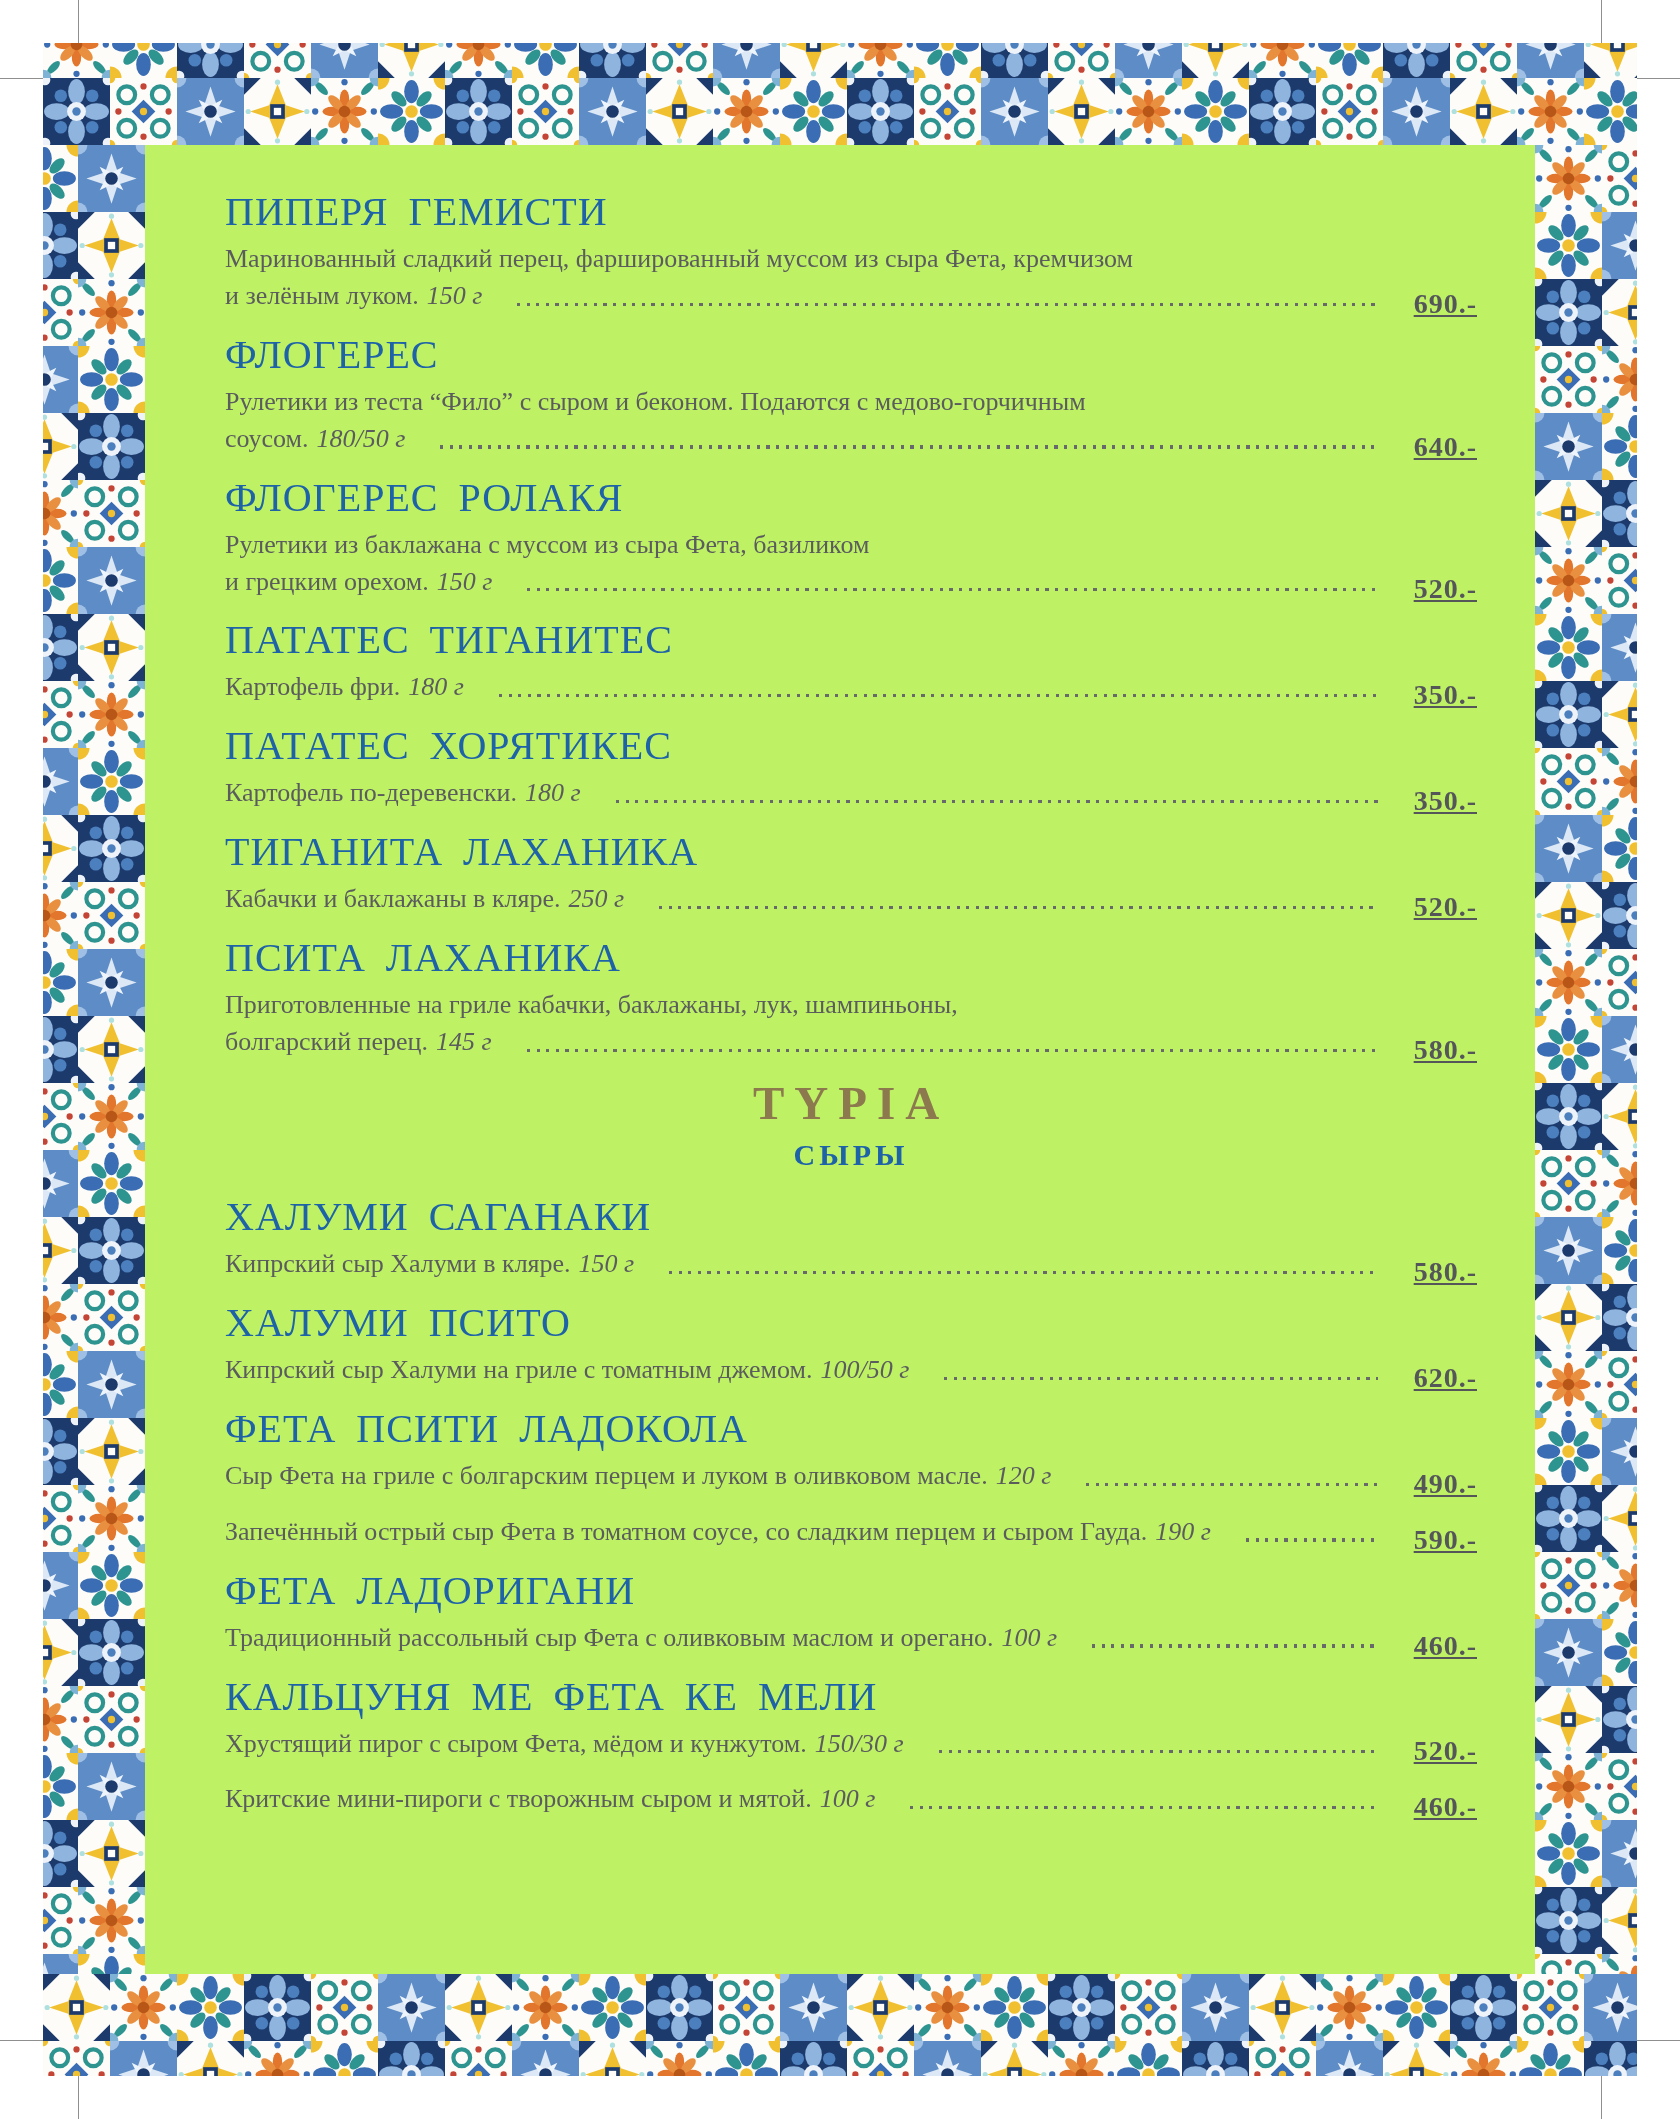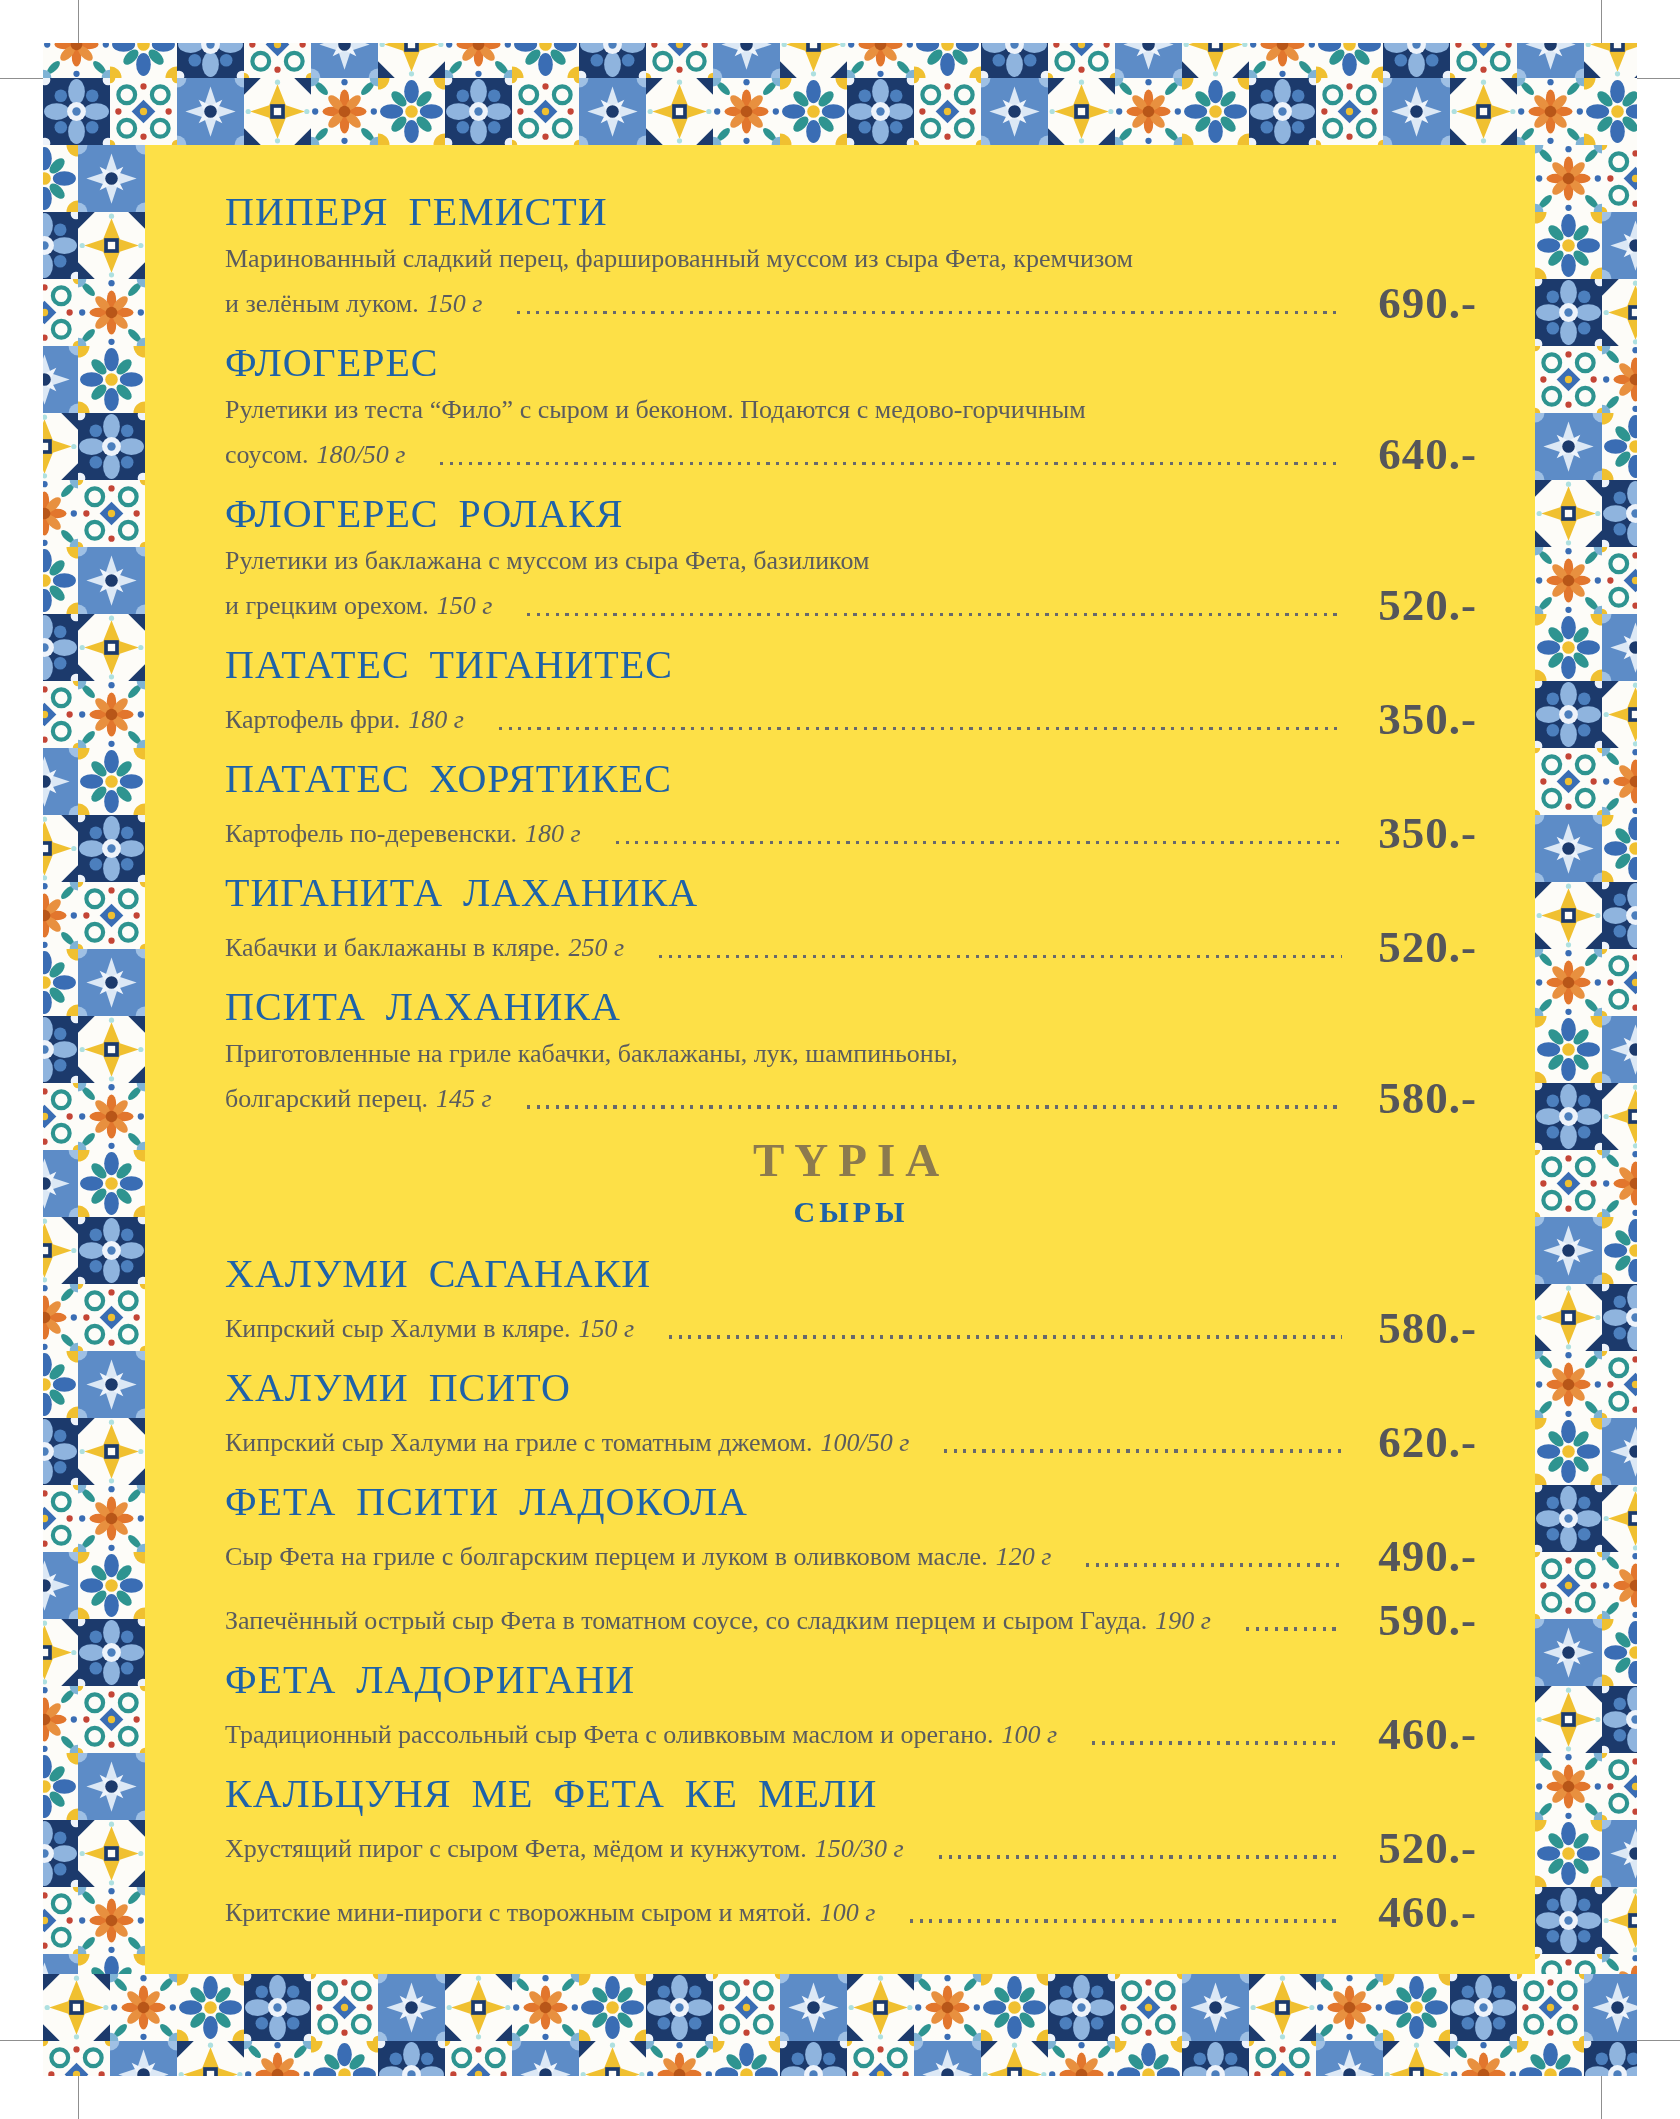--- a/index.html
+++ b/index.html
@@ -21,39 +21,39 @@
   .trow.clip{height:35px;}
   .trow.clip .tile{margin-top:-32px;}
   .tcol{display:flex;flex-direction:column;width:67px;flex:0 0 auto;}
   .tcol.clip{width:35px;}
   .tcol.clip .tile{margin-left:-32px;}
   .tile{width:67px;height:67px;flex:0 0 auto;background:#fdfcf8;
         box-shadow:inset 0 0 0 1px #e3c67e;display:block;}
   
   .content{
     position:absolute;left:145px;top:145px;width:1390px;height:1829px;
-    background:#fde047;box-sizing:border-box;padding:46px 58px 0 80px;
+    background:#bef264;box-sizing:border-box;padding:46px 58px 0 80px;
   }
   .item{margin-bottom:19px;}
   .item-name{
     font-size:40px;line-height:1.05;color:#1e62a8;
     margin:0 0 8px 0;font-weight:500;letter-spacing:1px;word-spacing:9px;
   }
   .item-desc{font-size:26px;color:#5b5c5e;line-height:1.42;}
   .desc-line1{white-space:nowrap;}
   .desc-row{display:flex;align-items:flex-end;gap:20px;}
   .desc-text{white-space:nowrap;}
   .weight{margin-left:8px;font-style:italic;}
   .leader{
     flex:1 1 auto;height:3.2px;margin:0 16px 9px 15px;min-width:24px;
     background-image:repeating-linear-gradient(90deg,#68696b 0 3.2px,transparent 3.2px 9.6px);
   }
   .price{
-    font-weight:700;font-size:45px;line-height:1;color:#55565a;
-    letter-spacing:1px;white-space:nowrap;transform:translateY(3px);
+    font-weight:700;font-size:28px;line-height:1;color:#55565a;
+    letter-spacing:1px;white-space:nowrap;transform:translateY(3px);text-decoration:underline;
   }
   .sec-header{text-align:center;margin:12px 0 26px 0;}
   .sec-title{
     font-size:47px;line-height:1;color:#8c7a4e;letter-spacing:10px;
     font-weight:600;margin-bottom:13px;
   }
   .sec-sub{font-size:30px;line-height:1;color:#1e62a8;letter-spacing:4px;font-weight:600;}
 </style>
 </head>
 <body>

